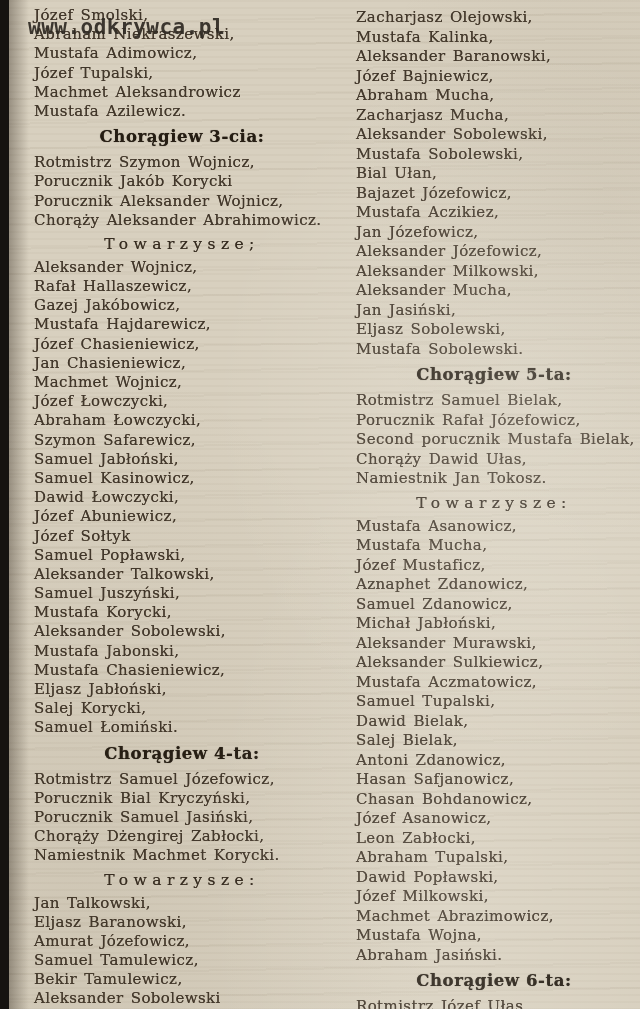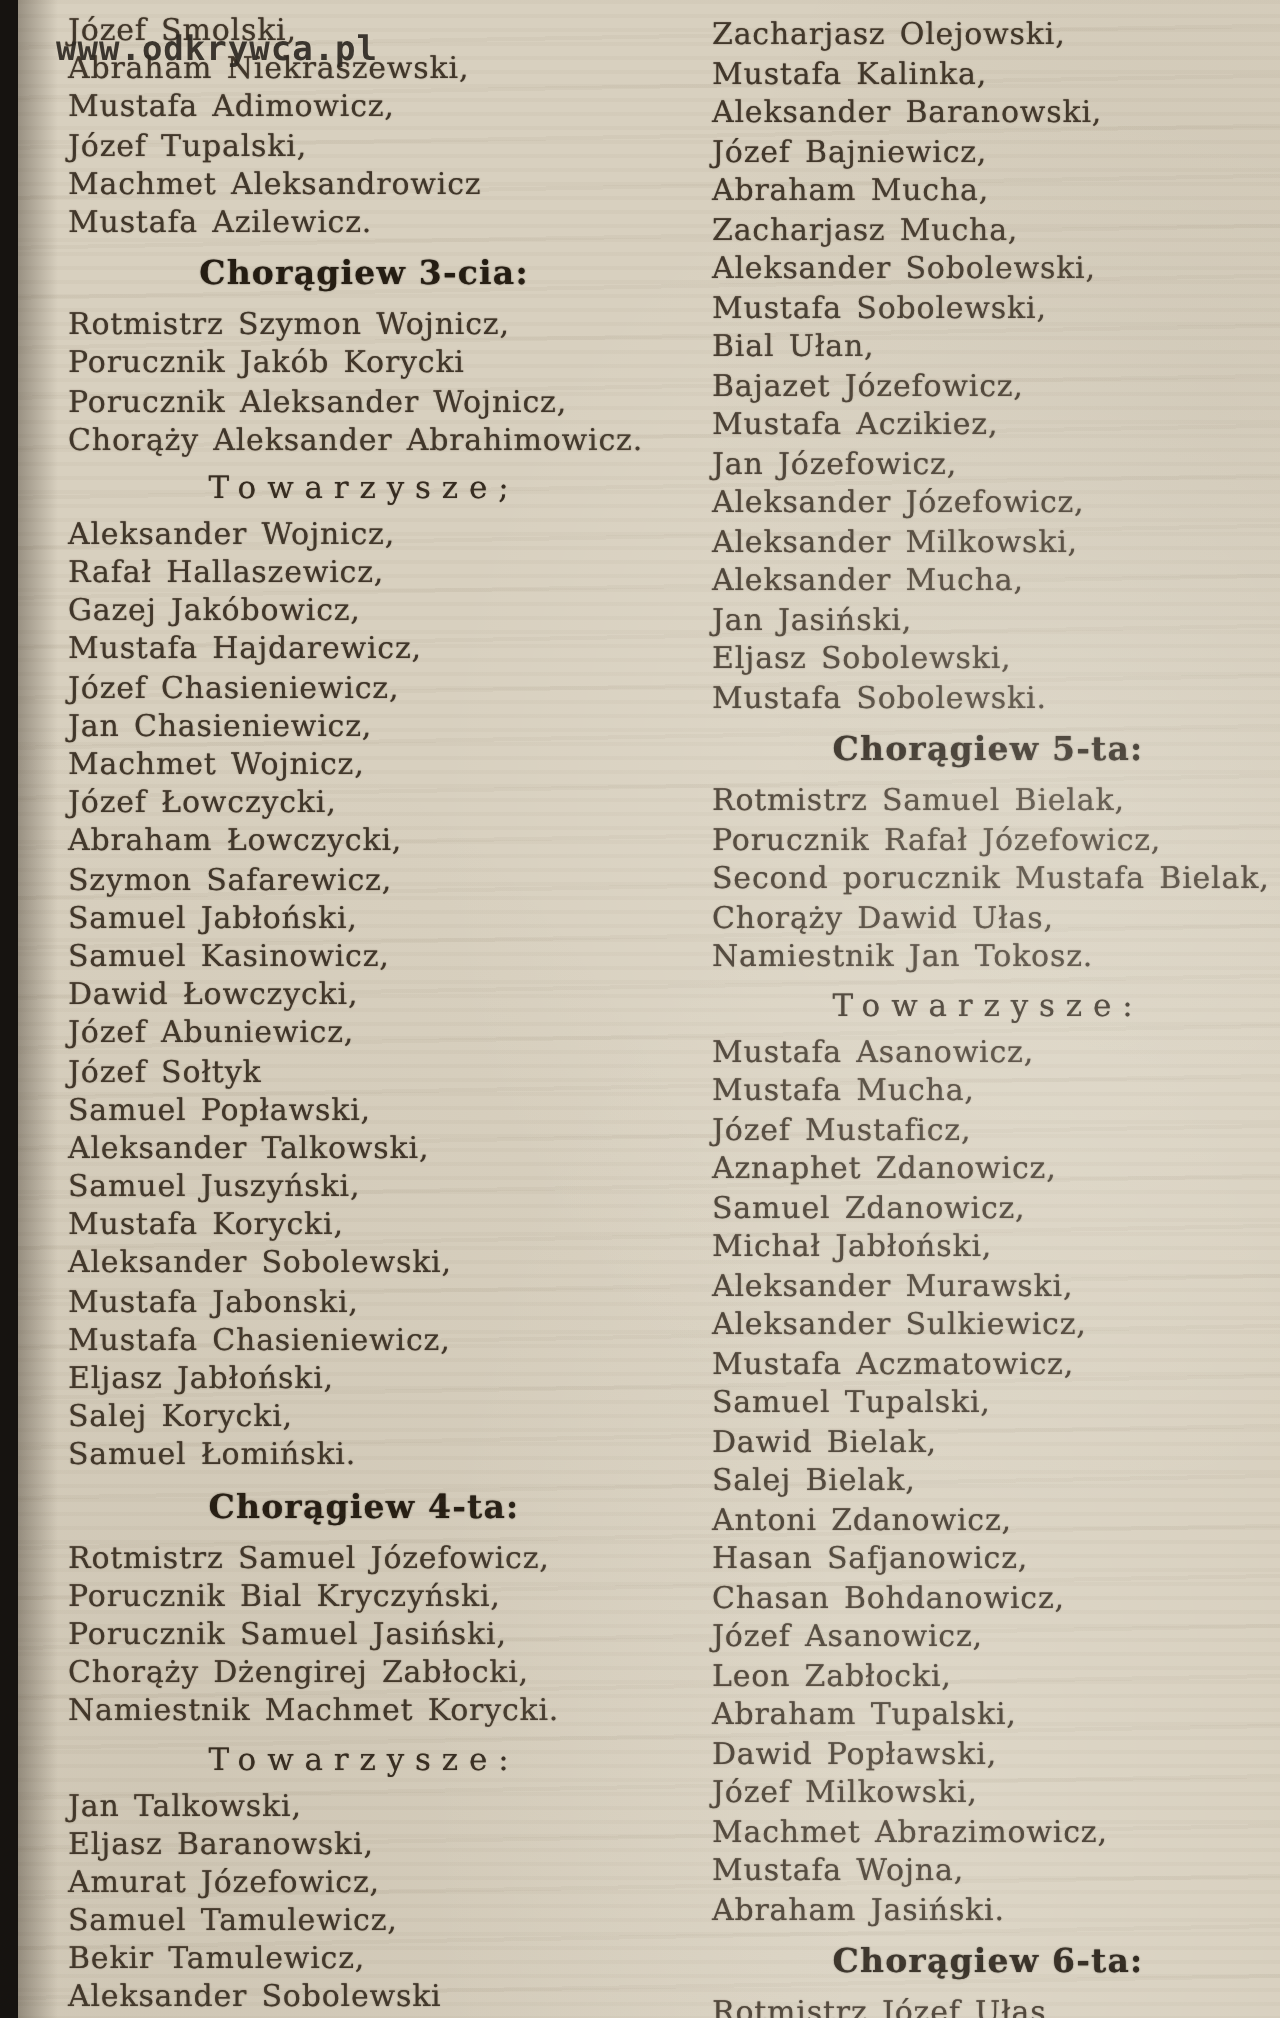--- a/index.html
+++ b/index.html
@@ -35,21 +35,21 @@
     z-index:4;
   }
   .scan-edge-shadow{
     position:absolute;left:9px;top:0;bottom:0;width:20px;
     background:linear-gradient(90deg, rgba(35,26,16,0.35), rgba(35,26,16,0));
     z-index:4;pointer-events:none;
   }
   .watermark{
     position:absolute;left:28px;top:15px;z-index:5;
     font-family:"DejaVu Sans Mono","Liberation Mono",monospace;
-    font-weight:bold;font-size:17px;letter-spacing:0.5px;
+    font-weight:bold;font-size:21px;letter-spacing:0.5px;
     color:var(--wm-ink);opacity:0.92;
   }
   .page{position:absolute;inset:0;z-index:2;}
   .column{position:absolute;top:6px;}
   .column.left{left:34px;width:296px;}
   .column.right{left:356px;top:8px;width:276px;}
   .names .line{
     height:19.2px;line-height:19.2px;
     font-size:15px;white-space:nowrap;
     letter-spacing:0.4px;word-spacing:2px;

